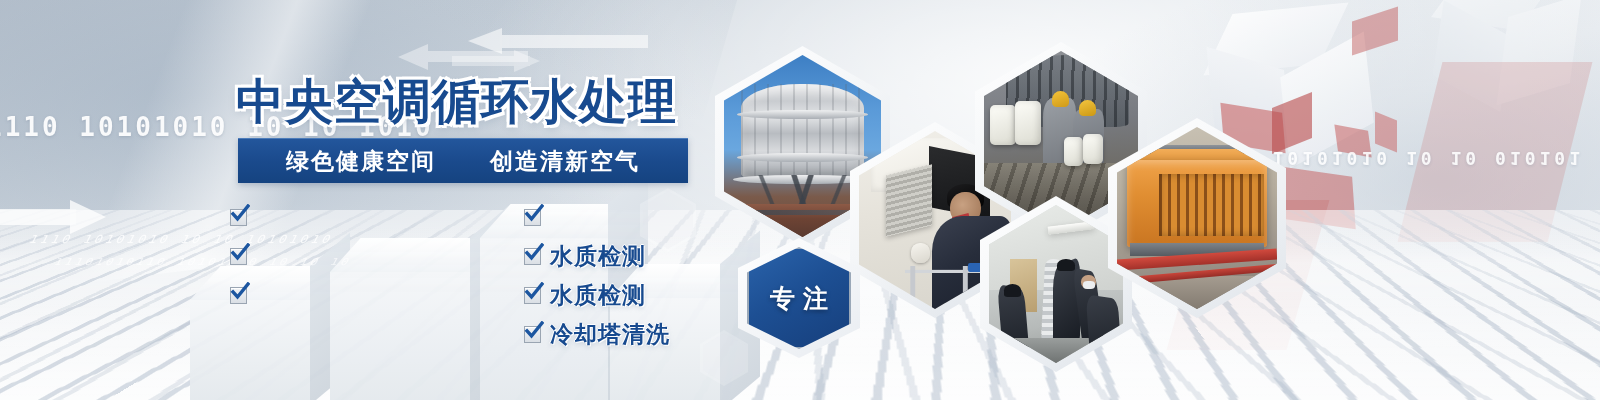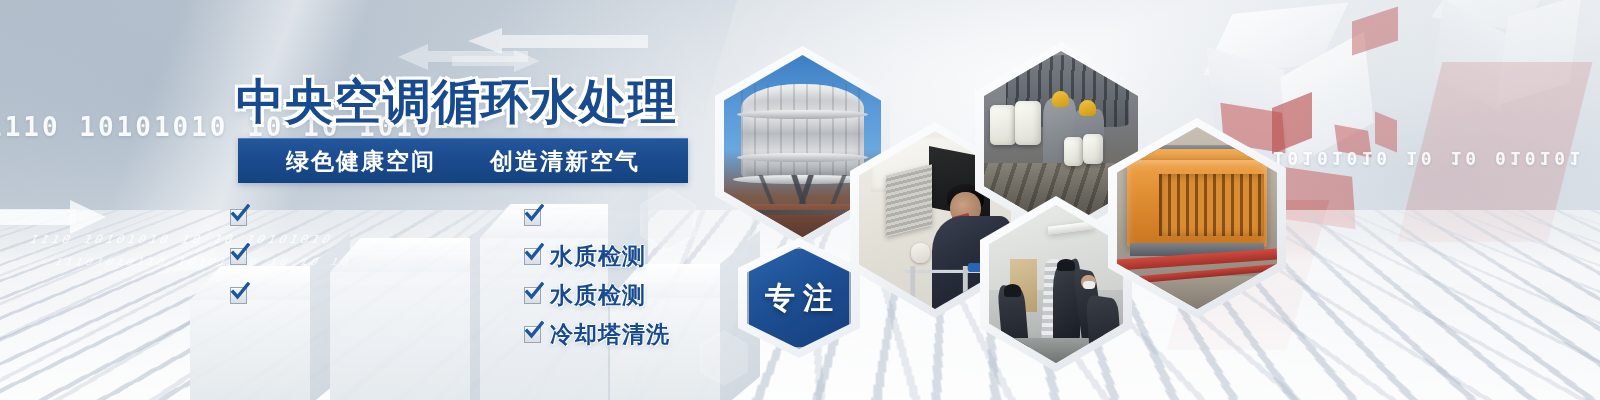--- a/index.html
+++ b/index.html
@@ -202,21 +202,21 @@
   .hex .photo .art{position:absolute;inset:0;}
 
   
   .hex-badge .frame{background:linear-gradient(145deg,#ffffff,#e8ecf1);}
   .hex-badge .photo{
     background:linear-gradient(150deg,#2a63ab 0%,#1d4f93 45%,#163f7c 100%);
     display:flex;align-items:center;justify-content:center;
     border:2px solid #9aa8b8;
   }
   .badge-text{
-    color:#ffffff;font-size:30px;font-weight:700;letter-spacing:8px;
+    color:#ffffff;font-size:25px;font-weight:700;letter-spacing:8px;
     text-shadow:0 2px 4px rgba(0,0,0,.35);padding-left:8px;
   }
 
   
   .art-tower{background:linear-gradient(180deg,#3d7fc4 0%,#5a9ad8 30%,#6aa7df 52%,#7a5a4a 78%,#6b4a3c 100%);}
   .art-tower .drum{
     position:absolute;left:11%;top:16%;width:78%;height:52%;
     background:linear-gradient(180deg,#e8e9ea 0%,#c9ccd0 18%,#e3e5e7 34%,#b8bcc1 52%,#d8dadd 70%,#a8adb3 100%);
     border-radius:48% 48% 10% 10%/26% 26% 6% 6%;
     box-shadow:inset 0 4px 10px rgba(255,255,255,.6),inset 0 -6px 12px rgba(0,0,0,.22);

